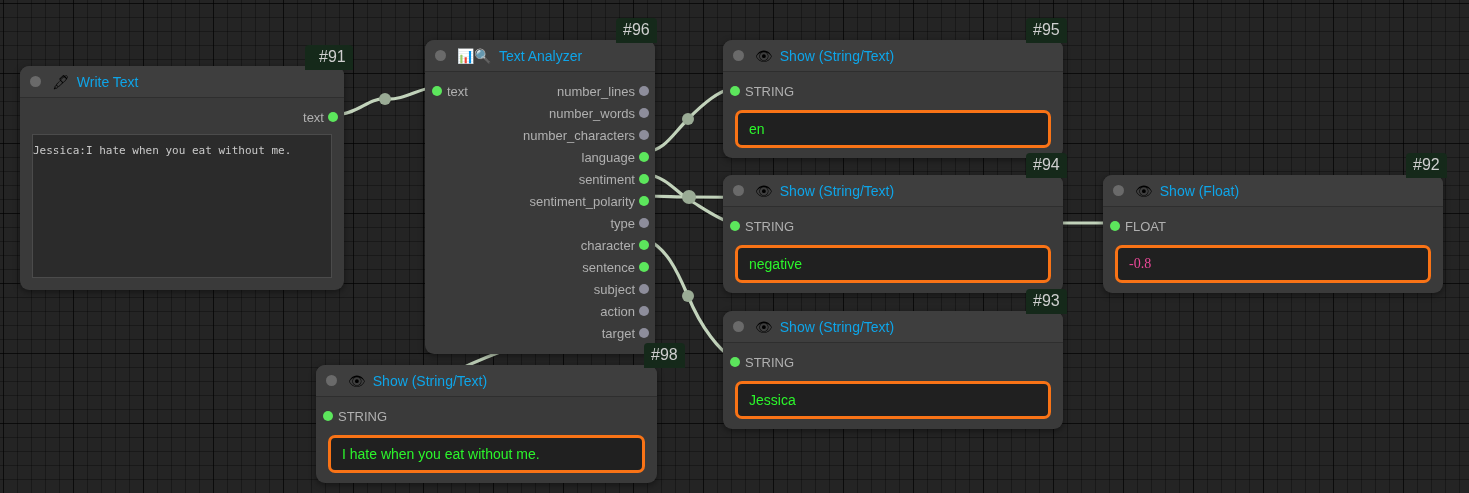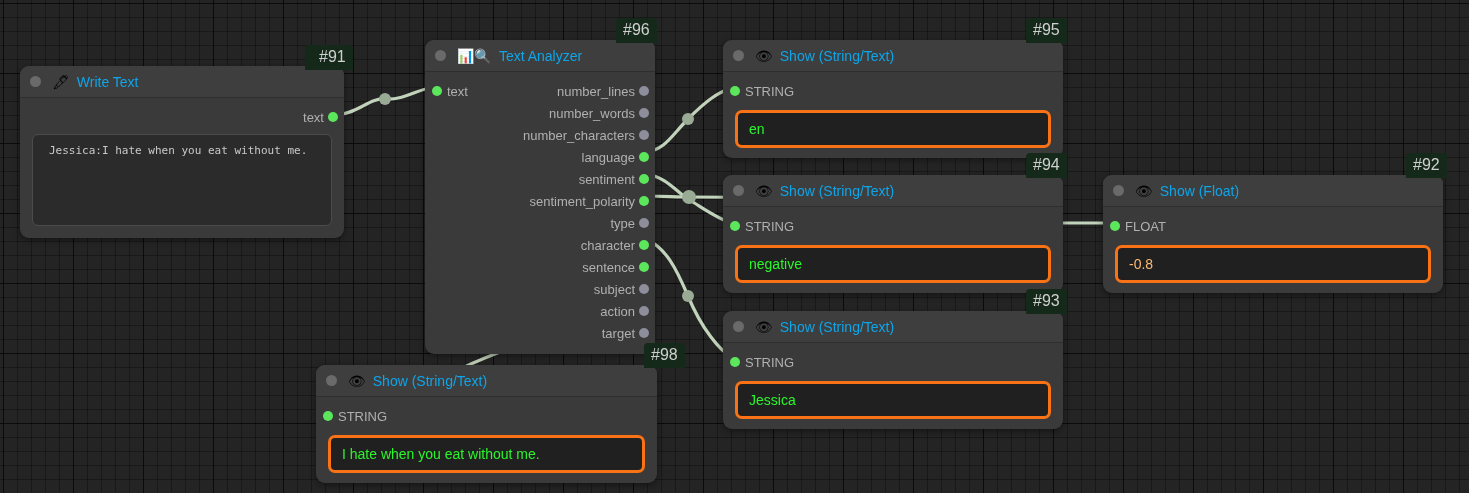--- a/index.html
+++ b/index.html
@@ -123,29 +123,29 @@
     border: 3px solid #f97316;
     border-radius: 7px;
     padding: 8px 11px;
     font-size: 14px;
     min-height: 34px;
     display: flex;
     align-items: center;
     text-align: center;
   }
   .val-green { color: #2bf52b; }
-  .val-orange { color: #fdba74; }
+  .val-orange { color: #ec4899; font-family: Liberation Serif, serif; }
 
   .textarea-box {
     margin: 6px 12px 0 12px;
     background: #2b2b2b;
     border: 1px solid #4b4b4b;
-    border-radius: 6px;
-    padding: 8px 16px;
-    height: 92px;
+    border-radius: 0;
+    padding: 8px 0;
+    height: 144px;
     font-family: "DejaVu Sans Mono", monospace;
     font-size: 11px;
     color: #c9c9c9;
     line-height: 1.4;
     overflow: hidden;
   }
 
   
   #node-91 { left: 20px;   top: 66px;  width: 324px; }
   #node-96 { left: 425px;  top: 40px;  width: 230px; }

